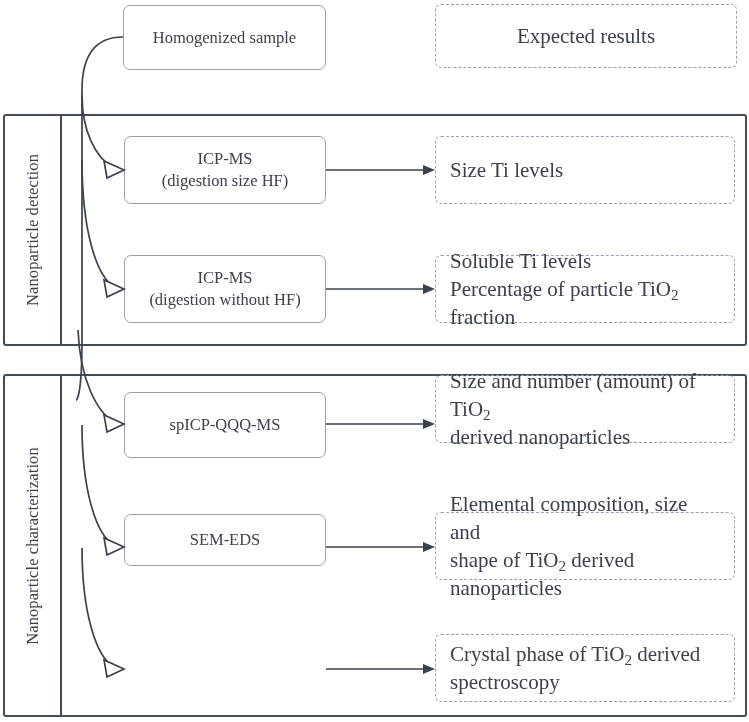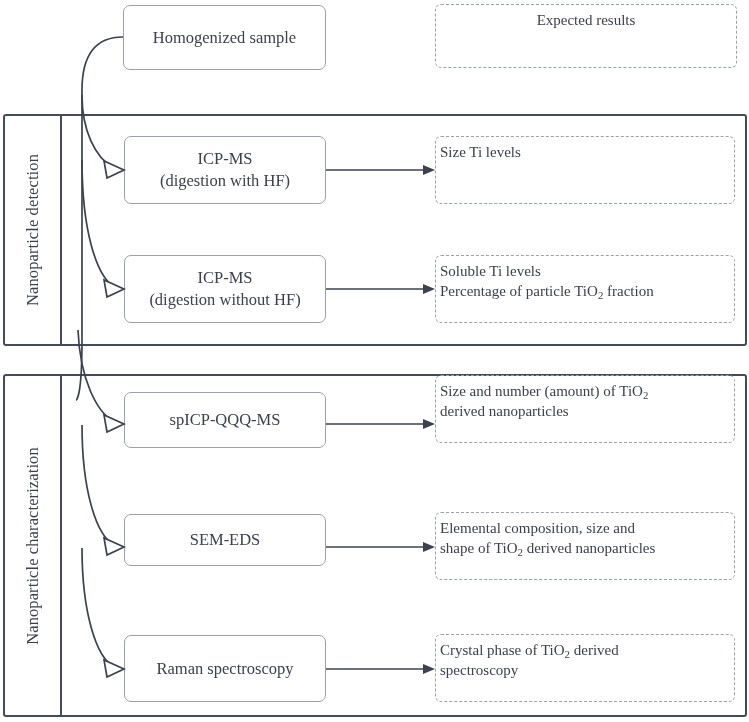--- a/index.html
+++ b/index.html
@@ -74,25 +74,26 @@
   }
   .node .node-text { display: block; }
 
   .result {
     position: absolute;
     box-sizing: border-box;
     border: 1px dashed #9aa1ad;
     border-radius: 6px;
     background: transparent;
     display: flex;
+    align-items: center;
     justify-content: flex-start;
     text-align: left;
-    font-size: 15px;
+    font-size: 21px;
     line-height: 1.34;
-    padding: 5px 4px;
+    padding: 5px 14px;
   }
   .result.centered {
     justify-content: center;
     text-align: center;
   }
   .result .result-text { display: block; }
 
   sub {
     font-size: 72%;
     line-height: 0;
@@ -147,21 +148,21 @@
     <span class="node-text">Homogenized sample</span>
   </div>
 
   <div class="result centered" style="left:435px; top:4px; width:302px; height:64px;">
     <span class="result-text">Expected results</span>
   </div>
 
   <div class="node" style="left:124px; top:136px; width:202px; height:68px;">
     <span class="node-text">
       <span>ICP-MS</span><br>
-      <span>(digestion with HF)</span>
+      <span>(digestion size HF)</span>
     </span>
   </div>
   <div class="result" style="left:435px; top:136px; width:300px; height:68px;">
     <span class="result-text">
       <span>Size Ti levels</span>
     </span>
   </div>
 
   <div class="node" style="left:124px; top:255px; width:202px; height:68px;">
     <span class="node-text">
@@ -169,43 +170,40 @@
       <span>(digestion without HF)</span>
     </span>
   </div>
   <div class="result" style="left:435px; top:255px; width:300px; height:68px;">
     <span class="result-text">
       <span>Soluble Ti levels</span><br>
       <span>Percentage of particle TiO<sub>2</sub> fraction</span>
     </span>
   </div>
 
-  <div class="node" style="left:124px; top:392px; width:202px; height:56px;">
+  <div class="node" style="left:124px; top:392px; width:202px; height:66px;">
     <span class="node-text">spICP-QQQ-MS</span>
   </div>
   <div class="result" style="left:435px; top:375px; width:300px; height:68px;">
     <span class="result-text">
       <span>Size and number (amount) of TiO<sub>2</sub></span><br>
       <span>derived nanoparticles</span>
     </span>
   </div>
 
   <div class="node" style="left:124px; top:514px; width:202px; height:52px;">
     <span class="node-text">SEM-EDS</span>
   </div>
   <div class="result" style="left:435px; top:512px; width:300px; height:68px;">
     <span class="result-text">
       <span>Elemental composition, size and</span><br>
       <span>shape of TiO<sub>2</sub> derived nanoparticles</span>
     </span>
   </div>
 
-  <div class="node" style="left:124px; top:635px; width:202px; height:67px;">
-    <span class="node-text">Raman spectroscopy</span>
-  </div>
   <div class="result" style="left:435px; top:634px; width:300px; height:68px;">
     <span class="result-text">
       <span>Crystal phase of TiO<sub>2</sub> derived</span><br>
       <span>spectroscopy</span>
     </span>
   </div>
 
   <svg class="links" viewBox="0 0 749 722">
 
     <path d="M123,37 C 95,37 82,55 82,90 L82,340 C82,400 76,400 76,400"></path>

